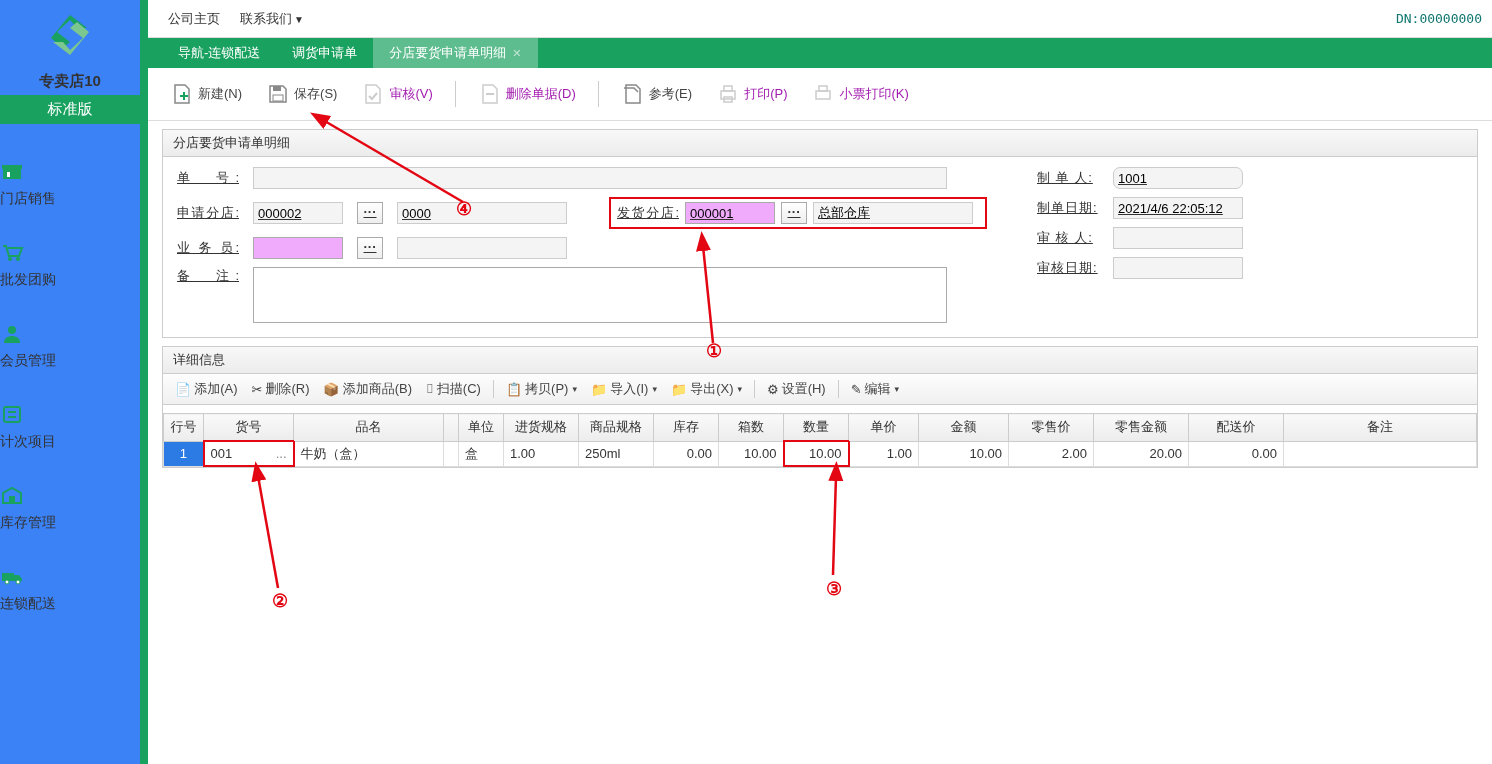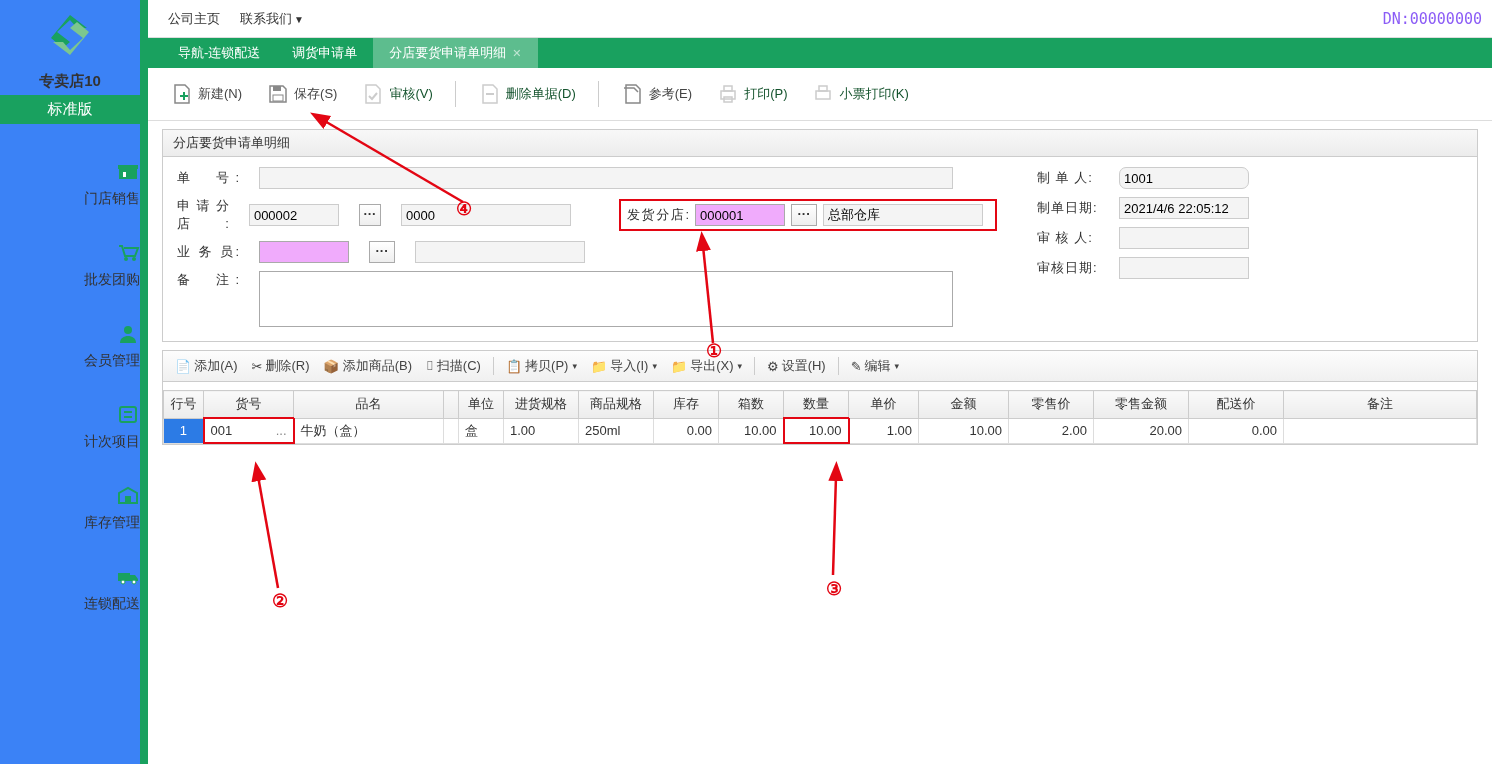--- a/index.html
+++ b/index.html
@@ -6,55 +6,55 @@
 body { font-family: "Microsoft YaHei", Arial, sans-serif; font-size: 13px; color: #333; background: #fff; overflow: hidden; }
 .container { display: flex; width: 1492px; height: 764px; }
 
 
 .sidebar { width: 140px; background: #3b82f6; border-right: 0; display: flex; flex-direction: column; }
 .logo-area { text-align: center; padding: 10px 0 5px; }
 .logo-svg { width: 50px; height: 50px; }
 .store-name { font-size: 15px; font-weight: bold; text-align: center; padding: 4px 0; }
 .edition { background: #19a15f; color: #fff; text-align: center; padding: 5px 0; font-size: 15px; }
 .side-nav { flex: 1; padding-top: 25px; }
-.side-item { text-align: right; padding: 12px 0 22px; cursor: pointer; }
+.side-item { text-align: left; padding: 12px 0 22px; cursor: pointer; }
 .side-icon { width: 24px; height: 20px; margin: 0 auto 6px; }
 .side-label { font-size: 14px; color: #333; }
 
 
 .green-strip { width: 8px; background: #19a15f; }
 
 
 .main { flex: 1; display: flex; flex-direction: column; }
 
 
 .topbar { display: flex; align-items: center; padding: 4px 10px; border-bottom: 1px solid #ddd; height: 38px; }
 .topmenu-item { padding: 4px 10px; font-size: 13px; cursor: pointer; }
 .dropdown-arrow { font-size: 10px; margin-left: 2px; }
-.dn { margin-left: auto; color: #8b5cf6; font-family: monospace; font-size: 15px; }
+.dn { margin-left: auto; color: #0f766e; font-family: monospace; font-size: 13px; }
 
 
 .tabbar { background: #19a15f; display: flex; height: 30px; align-items: stretch; padding-left: 14px; }
 .tab { padding: 0 16px; color: #fff; font-size: 13px; display: flex; align-items: center; position: relative; cursor: pointer; }
 .tab.active { background: #5dbd8e; }
 .tab-close { margin-left: 6px; font-size: 11px; opacity: 0.6; }
 
 
 .toolbar { display: flex; align-items: center; padding: 10px 14px; gap: 8px; border-bottom: 1px solid #ddd; }
 .tb-btn { display: flex; align-items: center; gap: 4px; padding: 4px 8px; cursor: pointer; color: #444; }
-.tb-btn.disabled { color: #14532d; }
+.tb-btn.disabled { color: #a21caf; }
 .tb-icon { width: 24px; height: 24px; }
 .tb-sep { width: 1px; height: 26px; background: #ccc; margin: 0 6px; }
 
 
 .form-panel { margin: 8px 14px; border: 1px solid #ccc; }
 .panel-title { background: linear-gradient(#f8f8f8,#ececec); border-bottom: 1px solid #ccc; padding: 4px 10px; font-size: 13px; }
 .form-body { display: flex; padding: 10px 14px 14px; gap: 40px; }
 .form-col { display: flex; flex-direction: column; gap: 8px; }
-.form-row { display: flex; align-items: center; gap: 20px; }
+.form-row { display: flex; align-items: center; gap: 14px; text-decoration: underline; }
 .form-label { width: 62px; text-align: justify; text-align-last: justify; font-size: 13px; }
 .form-label-wide { width: 62px; font-size: 13px; letter-spacing: 1px; }
 .inp { border: 1px solid #aaa; height: 22px; padding: 0 4px; font-size: 13px; background:#f0abfc; }
 .inp.ro { background: #f4f4f4; border-color: #ccc; }
 .ellipsis-btn { width: 26px; height: 22px; border: 1px solid #aaa; background: linear-gradient(#fff,#eee); text-align:center; line-height:18px; cursor:pointer; font-weight:bold; }
 .textarea { border:1px solid #aaa; width: 694px; height: 56px; resize:none; font-size:13px; padding:4px; }
 .red-box { border: 2px solid #e30613; position: relative; }
 .red-box::after { content: ""; }
 
 
@@ -266,20 +266,21 @@
           </div>
           <div class="form-row">
             <span class="form-label-wide">审核日期:</span>
             <input class="inp ro" style="width: 130px;" value="">
           </div>
         </div>
       </div>
     </div>
 
     <div class="detail-panel">
+      <div class="panel-title">详细信息</div>
       <div class="detail-toolbar">
         <div class="dt-btn">📄<span>添加(A)</span></div>
         <div class="dt-btn">✂<span>删除(R)</span></div>
         <div class="dt-btn">📦<span>添加商品(B)</span></div>
         <div class="dt-btn">⌷<span>扫描(C)</span></div>
         <div class="dt-sep"></div>
         <div class="dt-btn">📋<span>拷贝(P)</span><span class="small-arrow">▾</span></div>
         <div class="dt-btn">📁<span>导入(I)</span><span class="small-arrow">▾</span></div>
         <div class="dt-btn">📁<span>导出(X)</span><span class="small-arrow">▾</span></div>
         <div class="dt-sep"></div>

